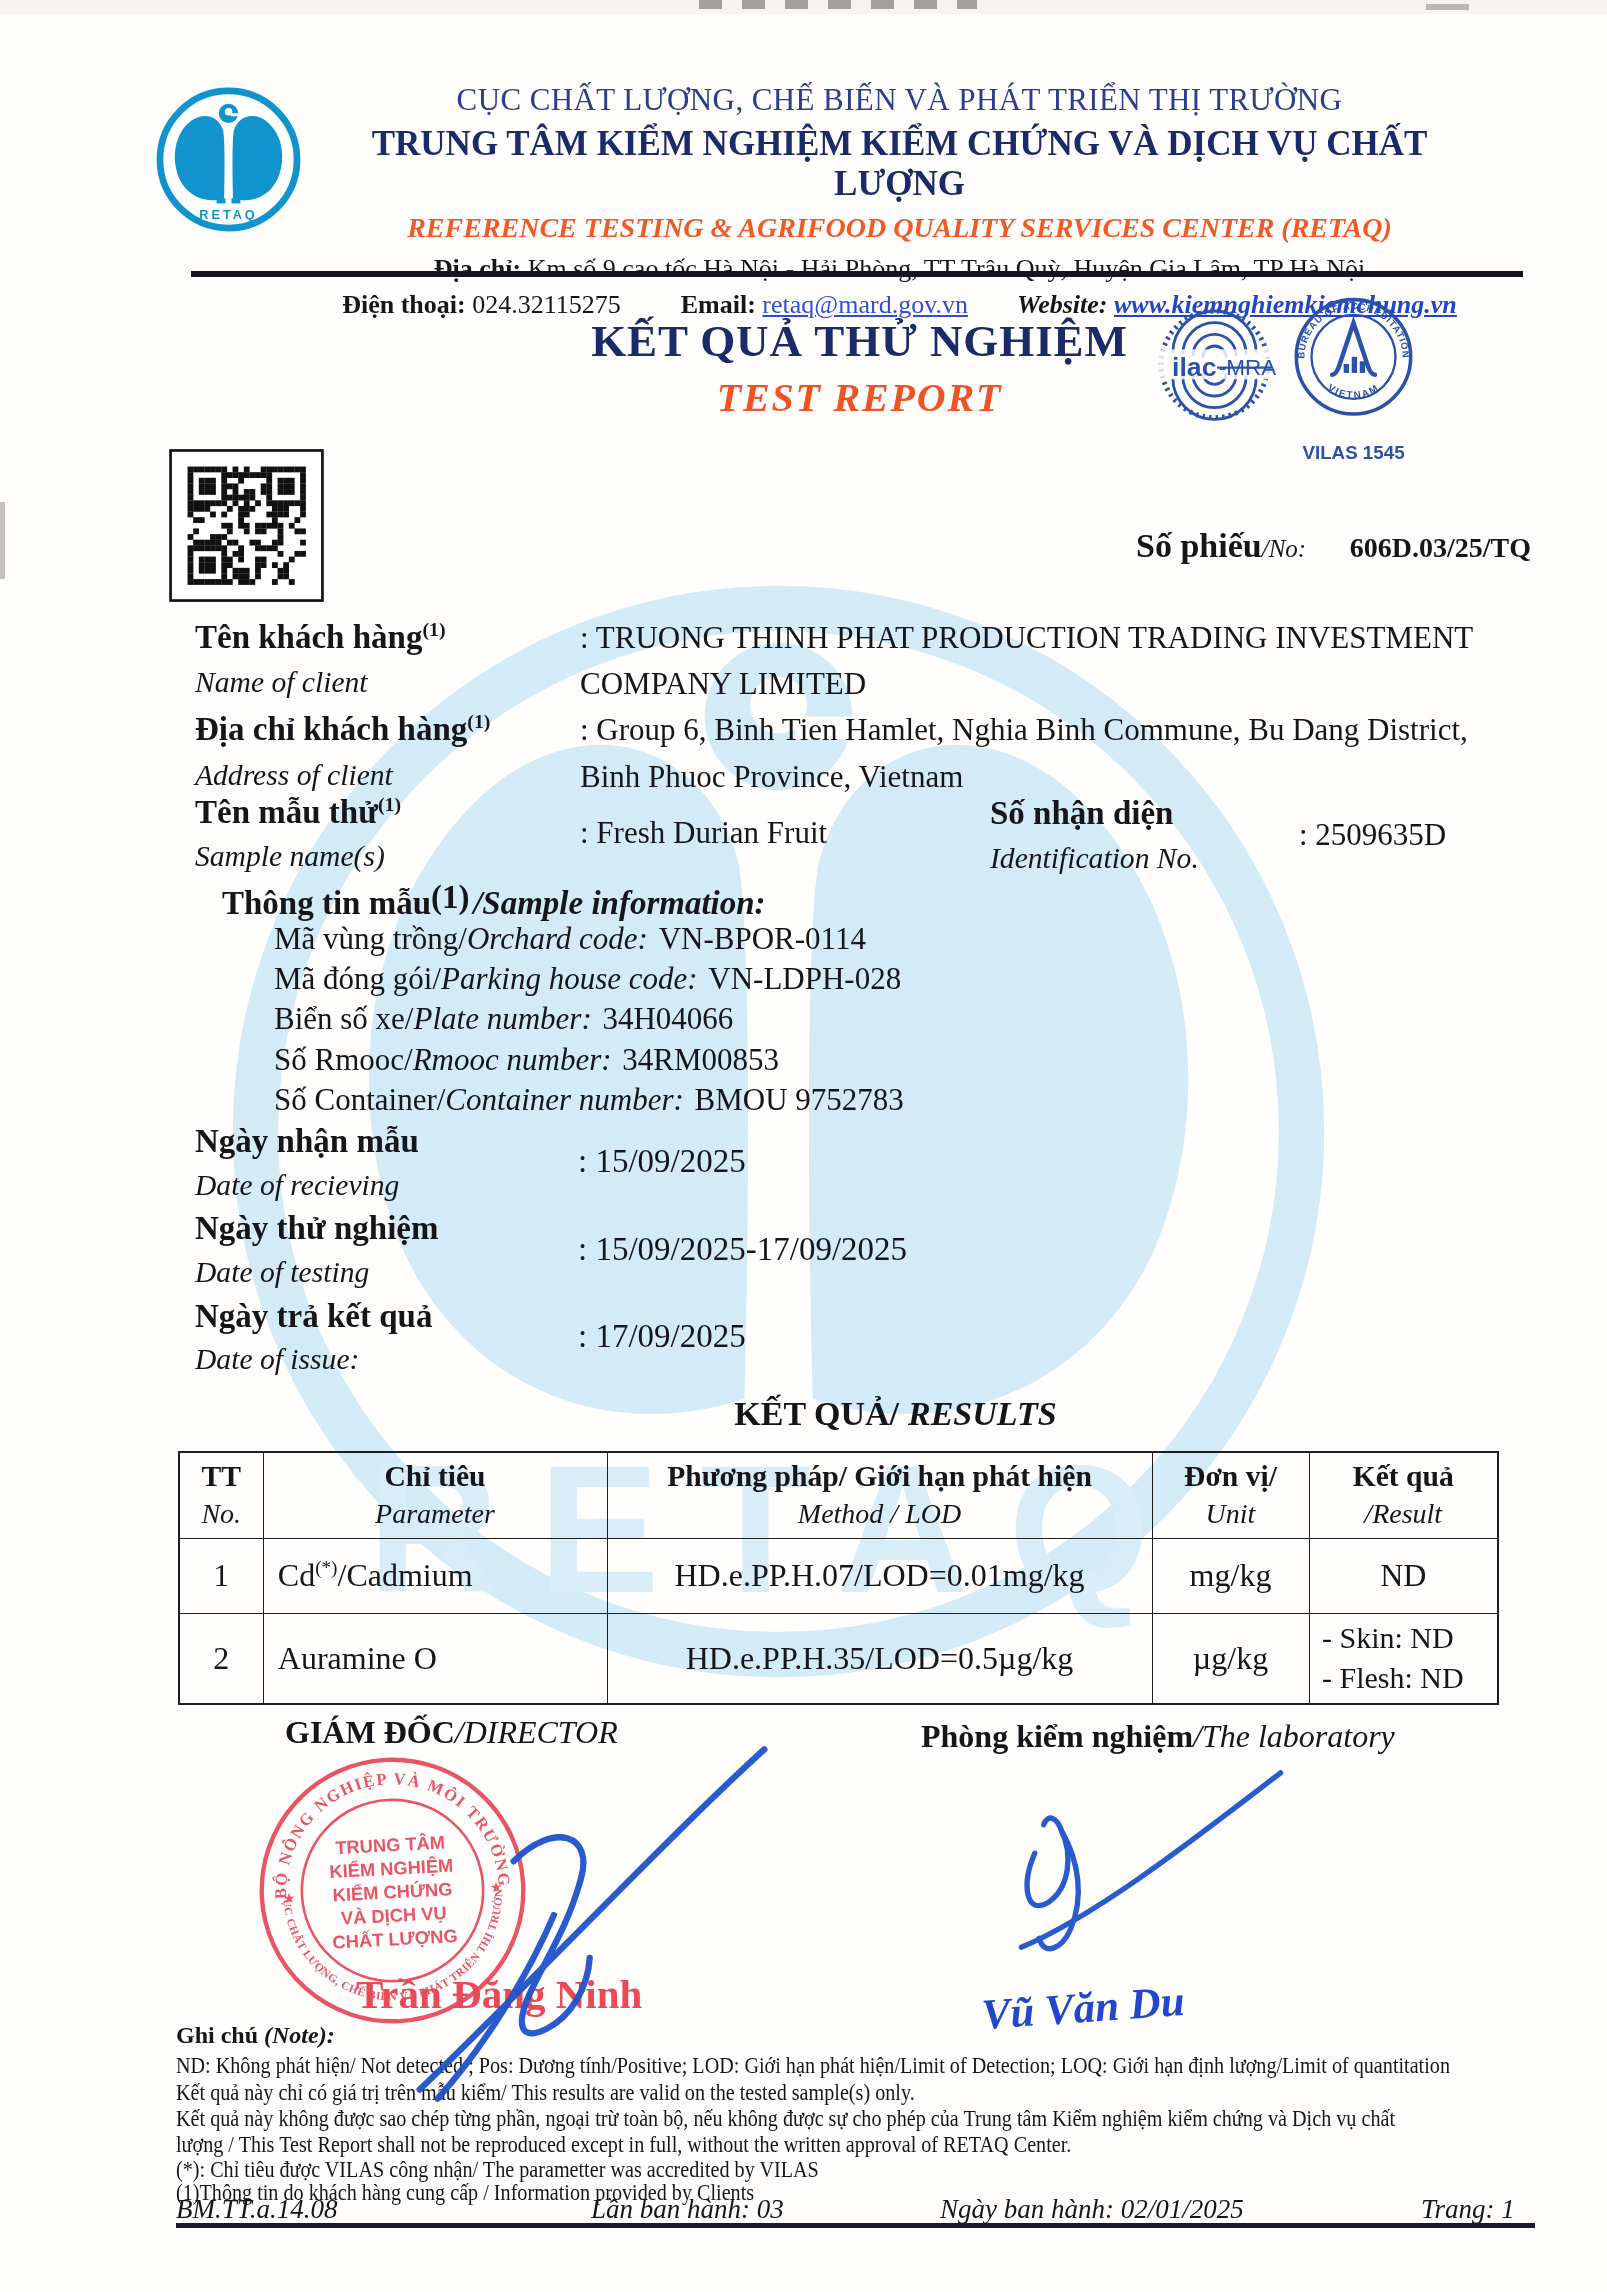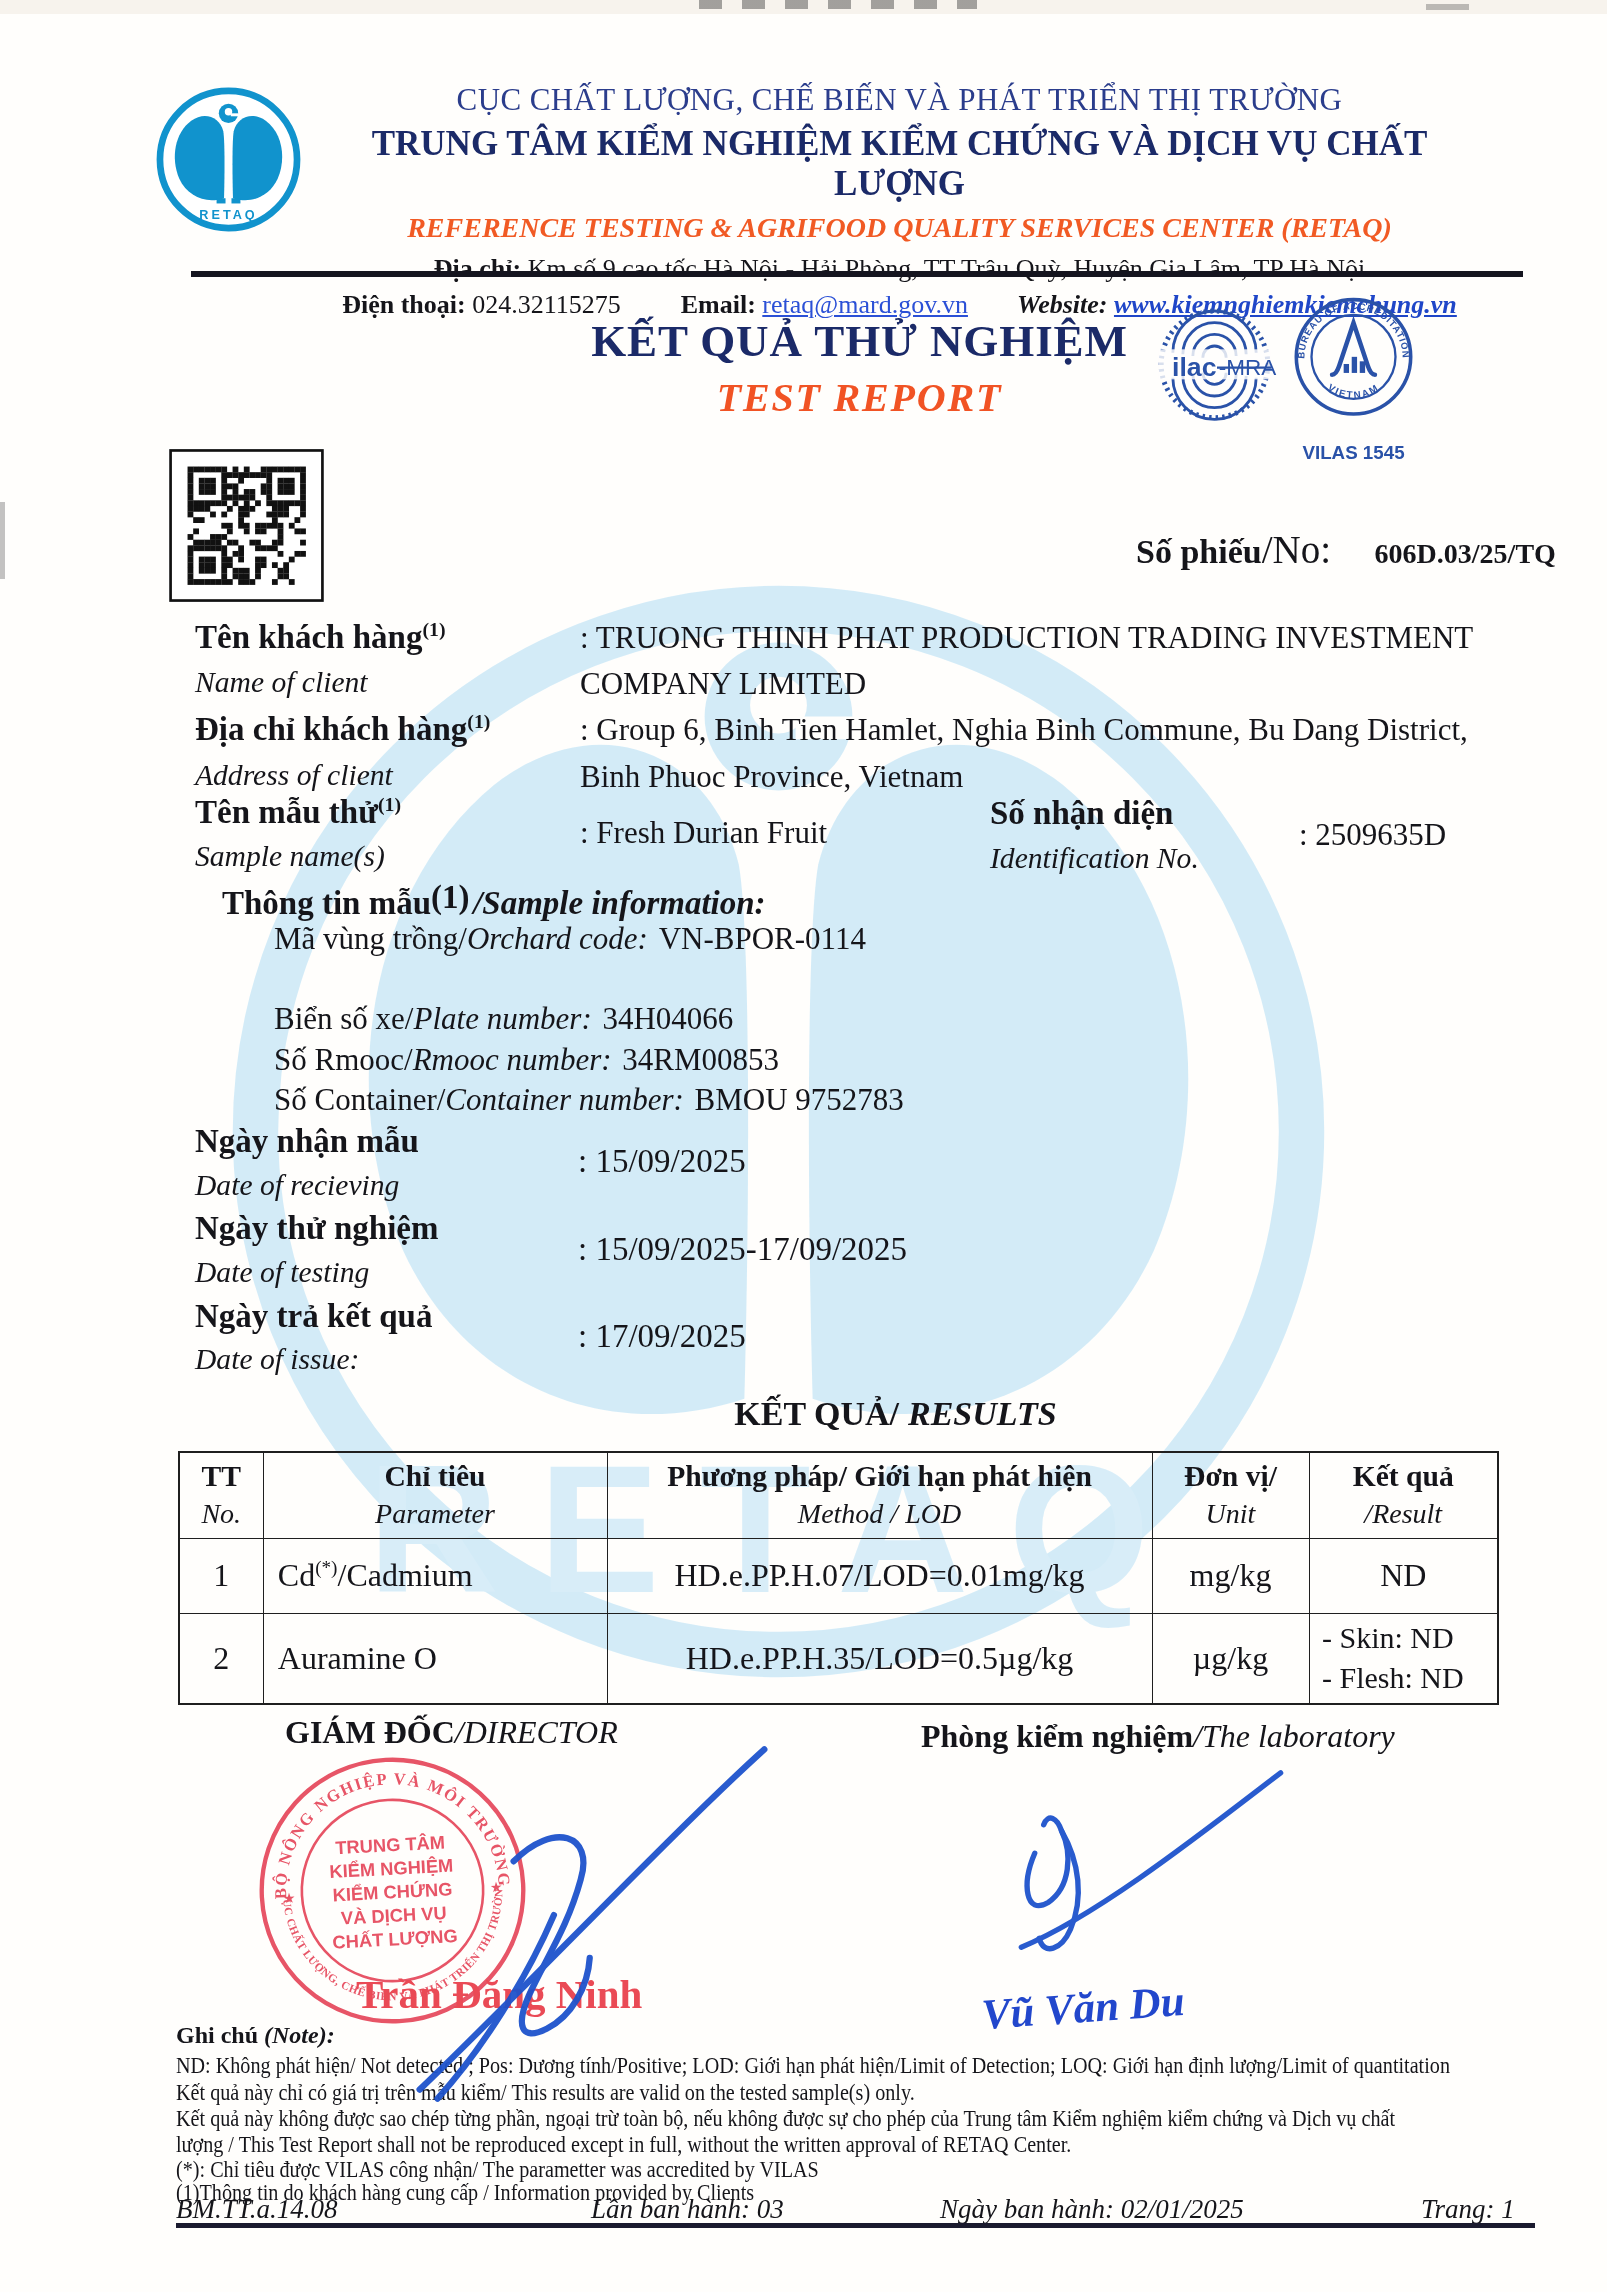--- a/index.html
+++ b/index.html
@@ -33,21 +33,21 @@
   
   .title-block{left:564px;top:315px;width:591px;text-align:center;}
   .title-vi{font-size:45px;font-weight:bold;color:#1b2a68;letter-spacing:0.9px;}
   .title-en{font-size:40px;font-weight:bold;font-style:italic;color:#f15324;letter-spacing:1.8px;margin-top:7.2px;}
   .ilac-logo{left:1152px;top:294px;width:125px;height:154px;}
   .boa-logo{left:1282px;top:287px;width:143px;height:179px;}
   .qr{left:166px;top:446px;width:161px;height:159px;}
   
   .report-no{left:1136px;top:527px;white-space:nowrap;}
   .rn-vi{font-size:34px;font-weight:bold;}
-  .rn-en{font-size:39px;}
+  .rn-en{font-size:25px;font-style:italic;}
   .rn-val{font-size:28px;font-weight:bold;margin-left:40px;}
   
   .lbl{font-weight:bold;font-size:33px;white-space:nowrap;}
   .sub{font-style:italic;font-size:29.6px;white-space:nowrap;}
   .val{font-size:31px;white-space:nowrap;}
   sup{font-size:.6em;}
   .info-line{font-size:31px;white-space:nowrap;}
   .info-line i{font-size:31px;}
   .iv{margin-left:10.7px;}
   
@@ -434,20 +434,23 @@
   <div class="abs sub content" style="left:990px;top:842px;">Identification No.</div>
   <div class="abs val content" style="left:1299px;top:817px;">: 2509635D</div>
 
   <div class="abs content" style="left:195px;top:879px;white-space:nowrap;margin-left:27px;">
     <span class="lbl">Thông tin mẫu</span><sup class="lbl">(1)</sup>
     <span class="lbl it">/Sample information:</span>
   </div>
   <div class="abs info-line content" style="left:274px;top:921px;">
     <span>Mã vùng trồng/</span><i>Orchard code:</i><span class="iv">VN-BPOR-0114</span>
   </div>
+  <div class="abs info-line content" style="left:274px;top:961px;">
+    <span>Mã đóng gói/</span><i>Parking house code:</i><span class="iv">VN-LDPH-028</span>
+  </div>
   <div class="abs info-line content" style="left:274px;top:1001px;">
     <span>Biển số xe/</span><i>Plate number:</i><span class="iv">34H04066</span>
   </div>
   <div class="abs info-line content" style="left:274px;top:1042px;">
     <span>Số Rmooc/</span><i>Rmooc number:</i><span class="iv">34RM00853</span>
   </div>
   <div class="abs info-line content" style="left:274px;top:1082px;">
     <span>Số Container/</span><i>Container number:</i><span class="iv">BMOU 9752783</span>
   </div>
 

